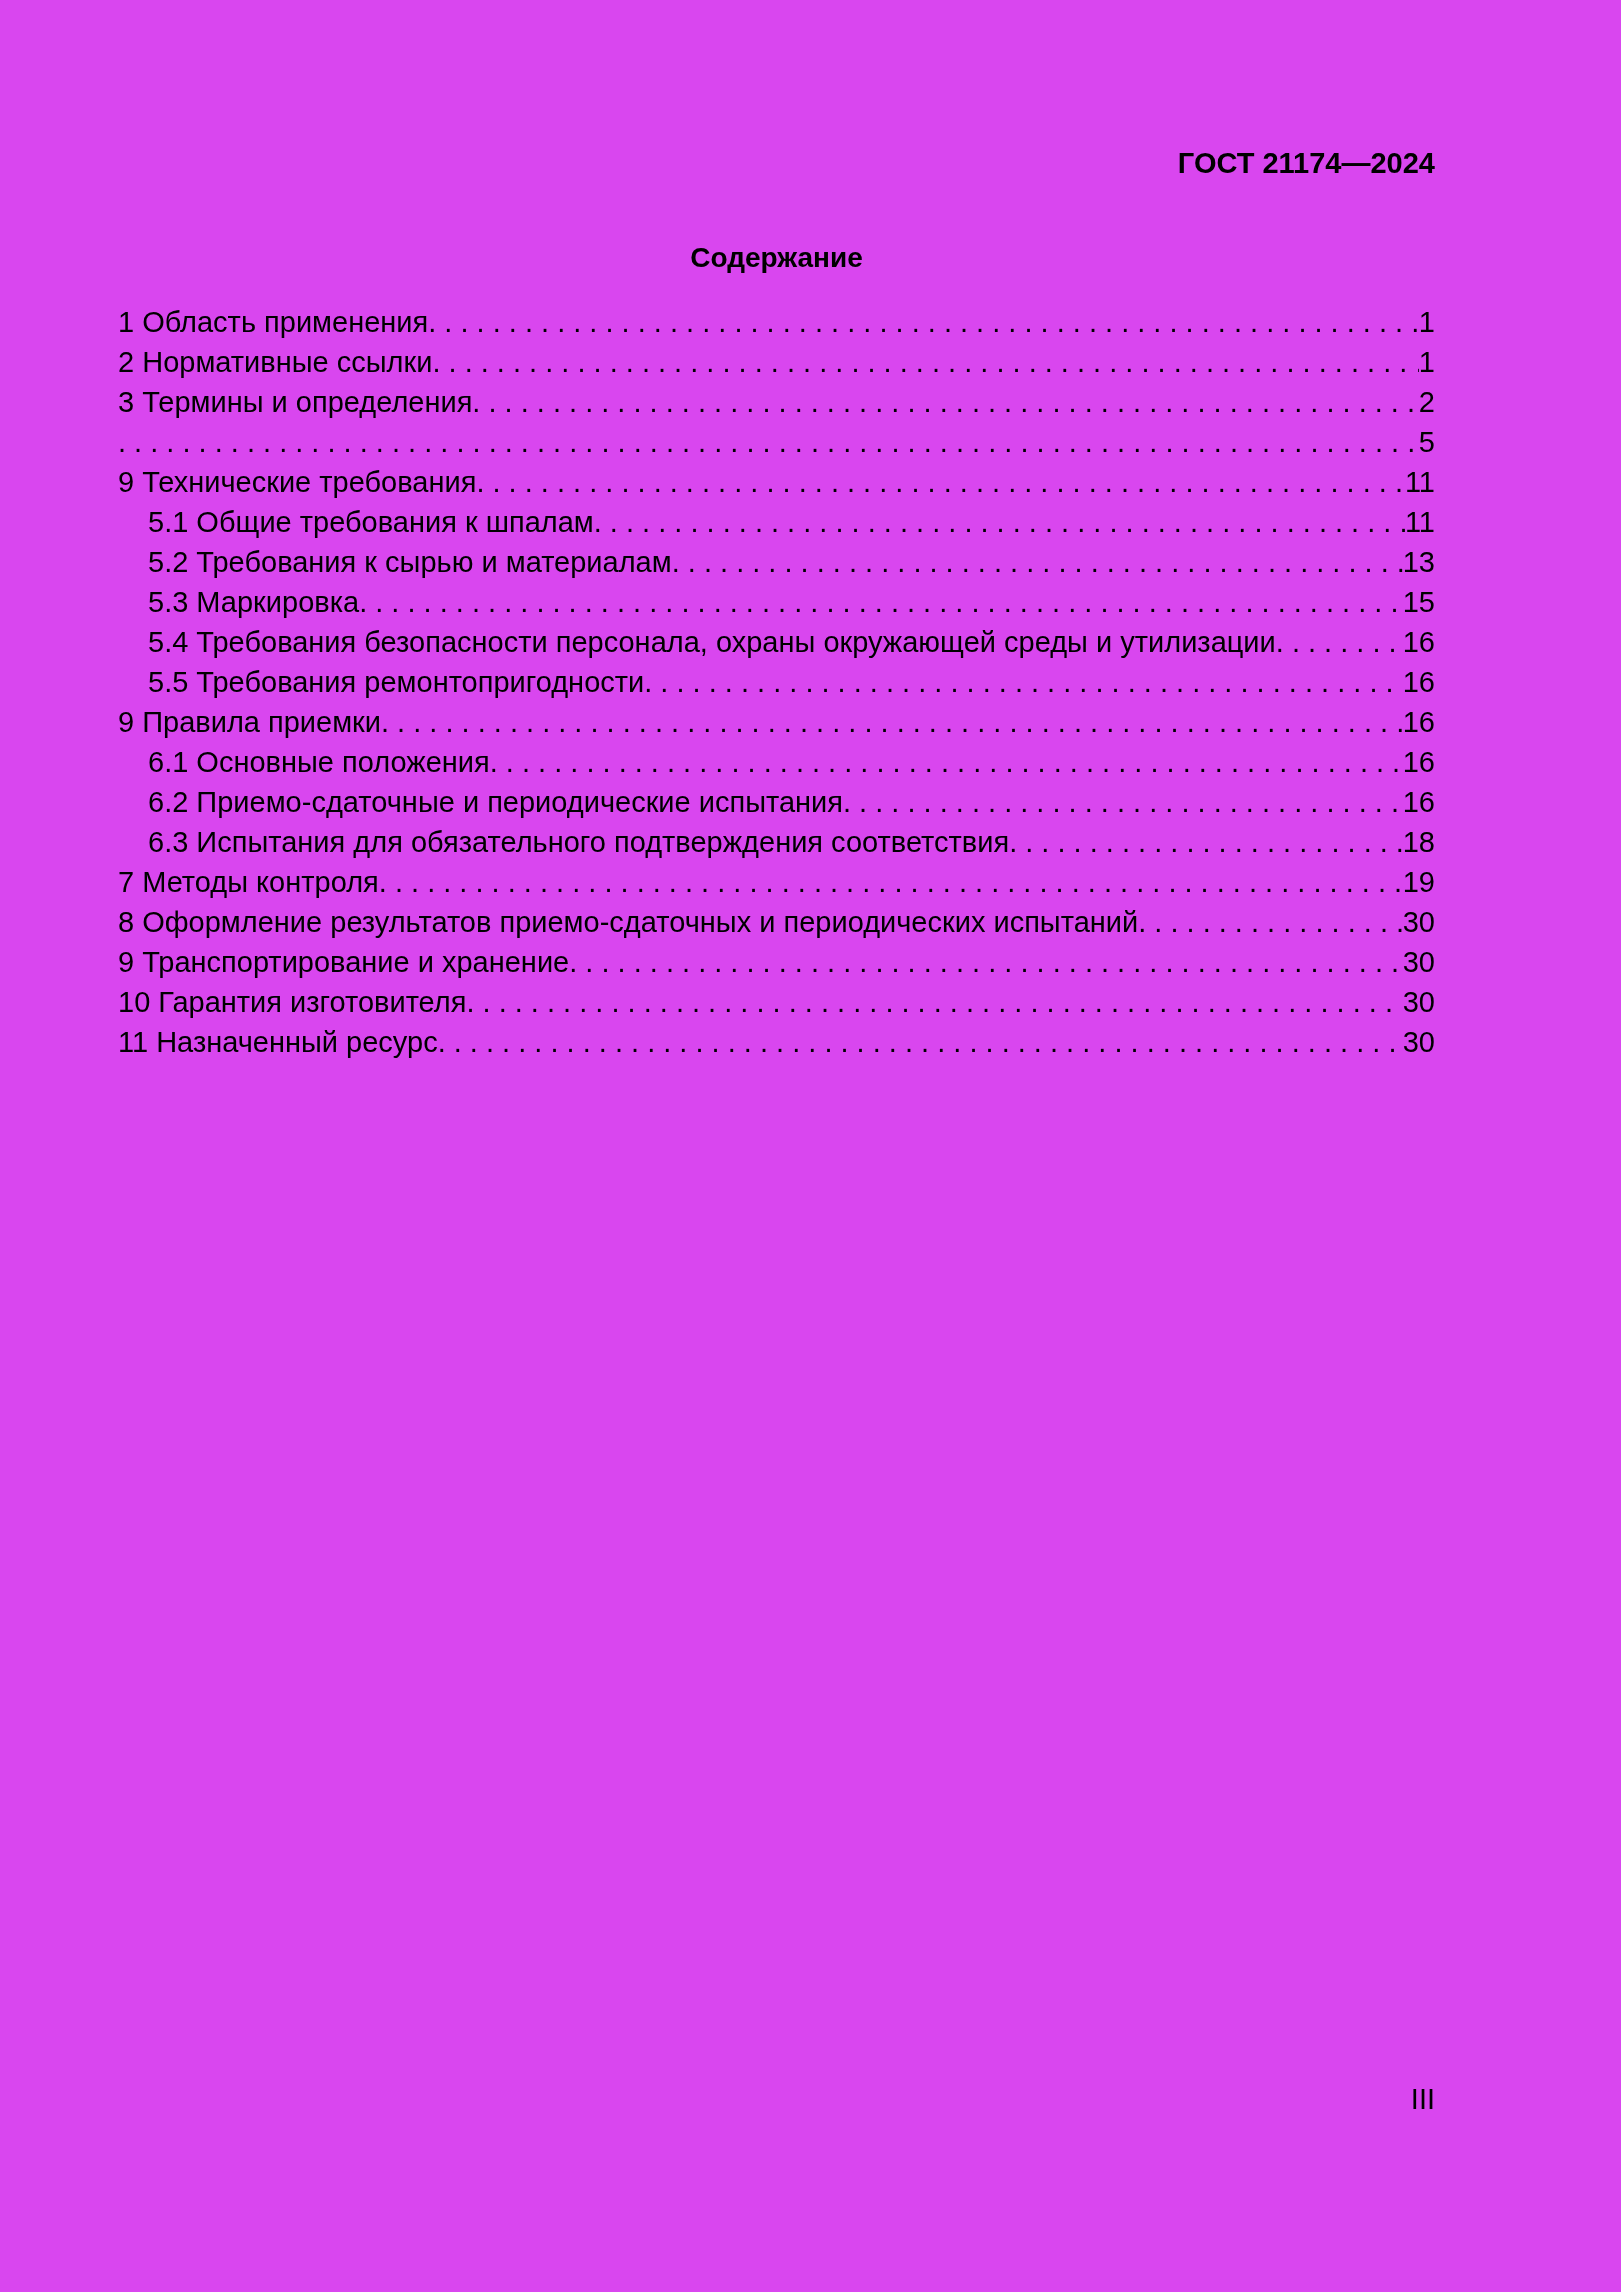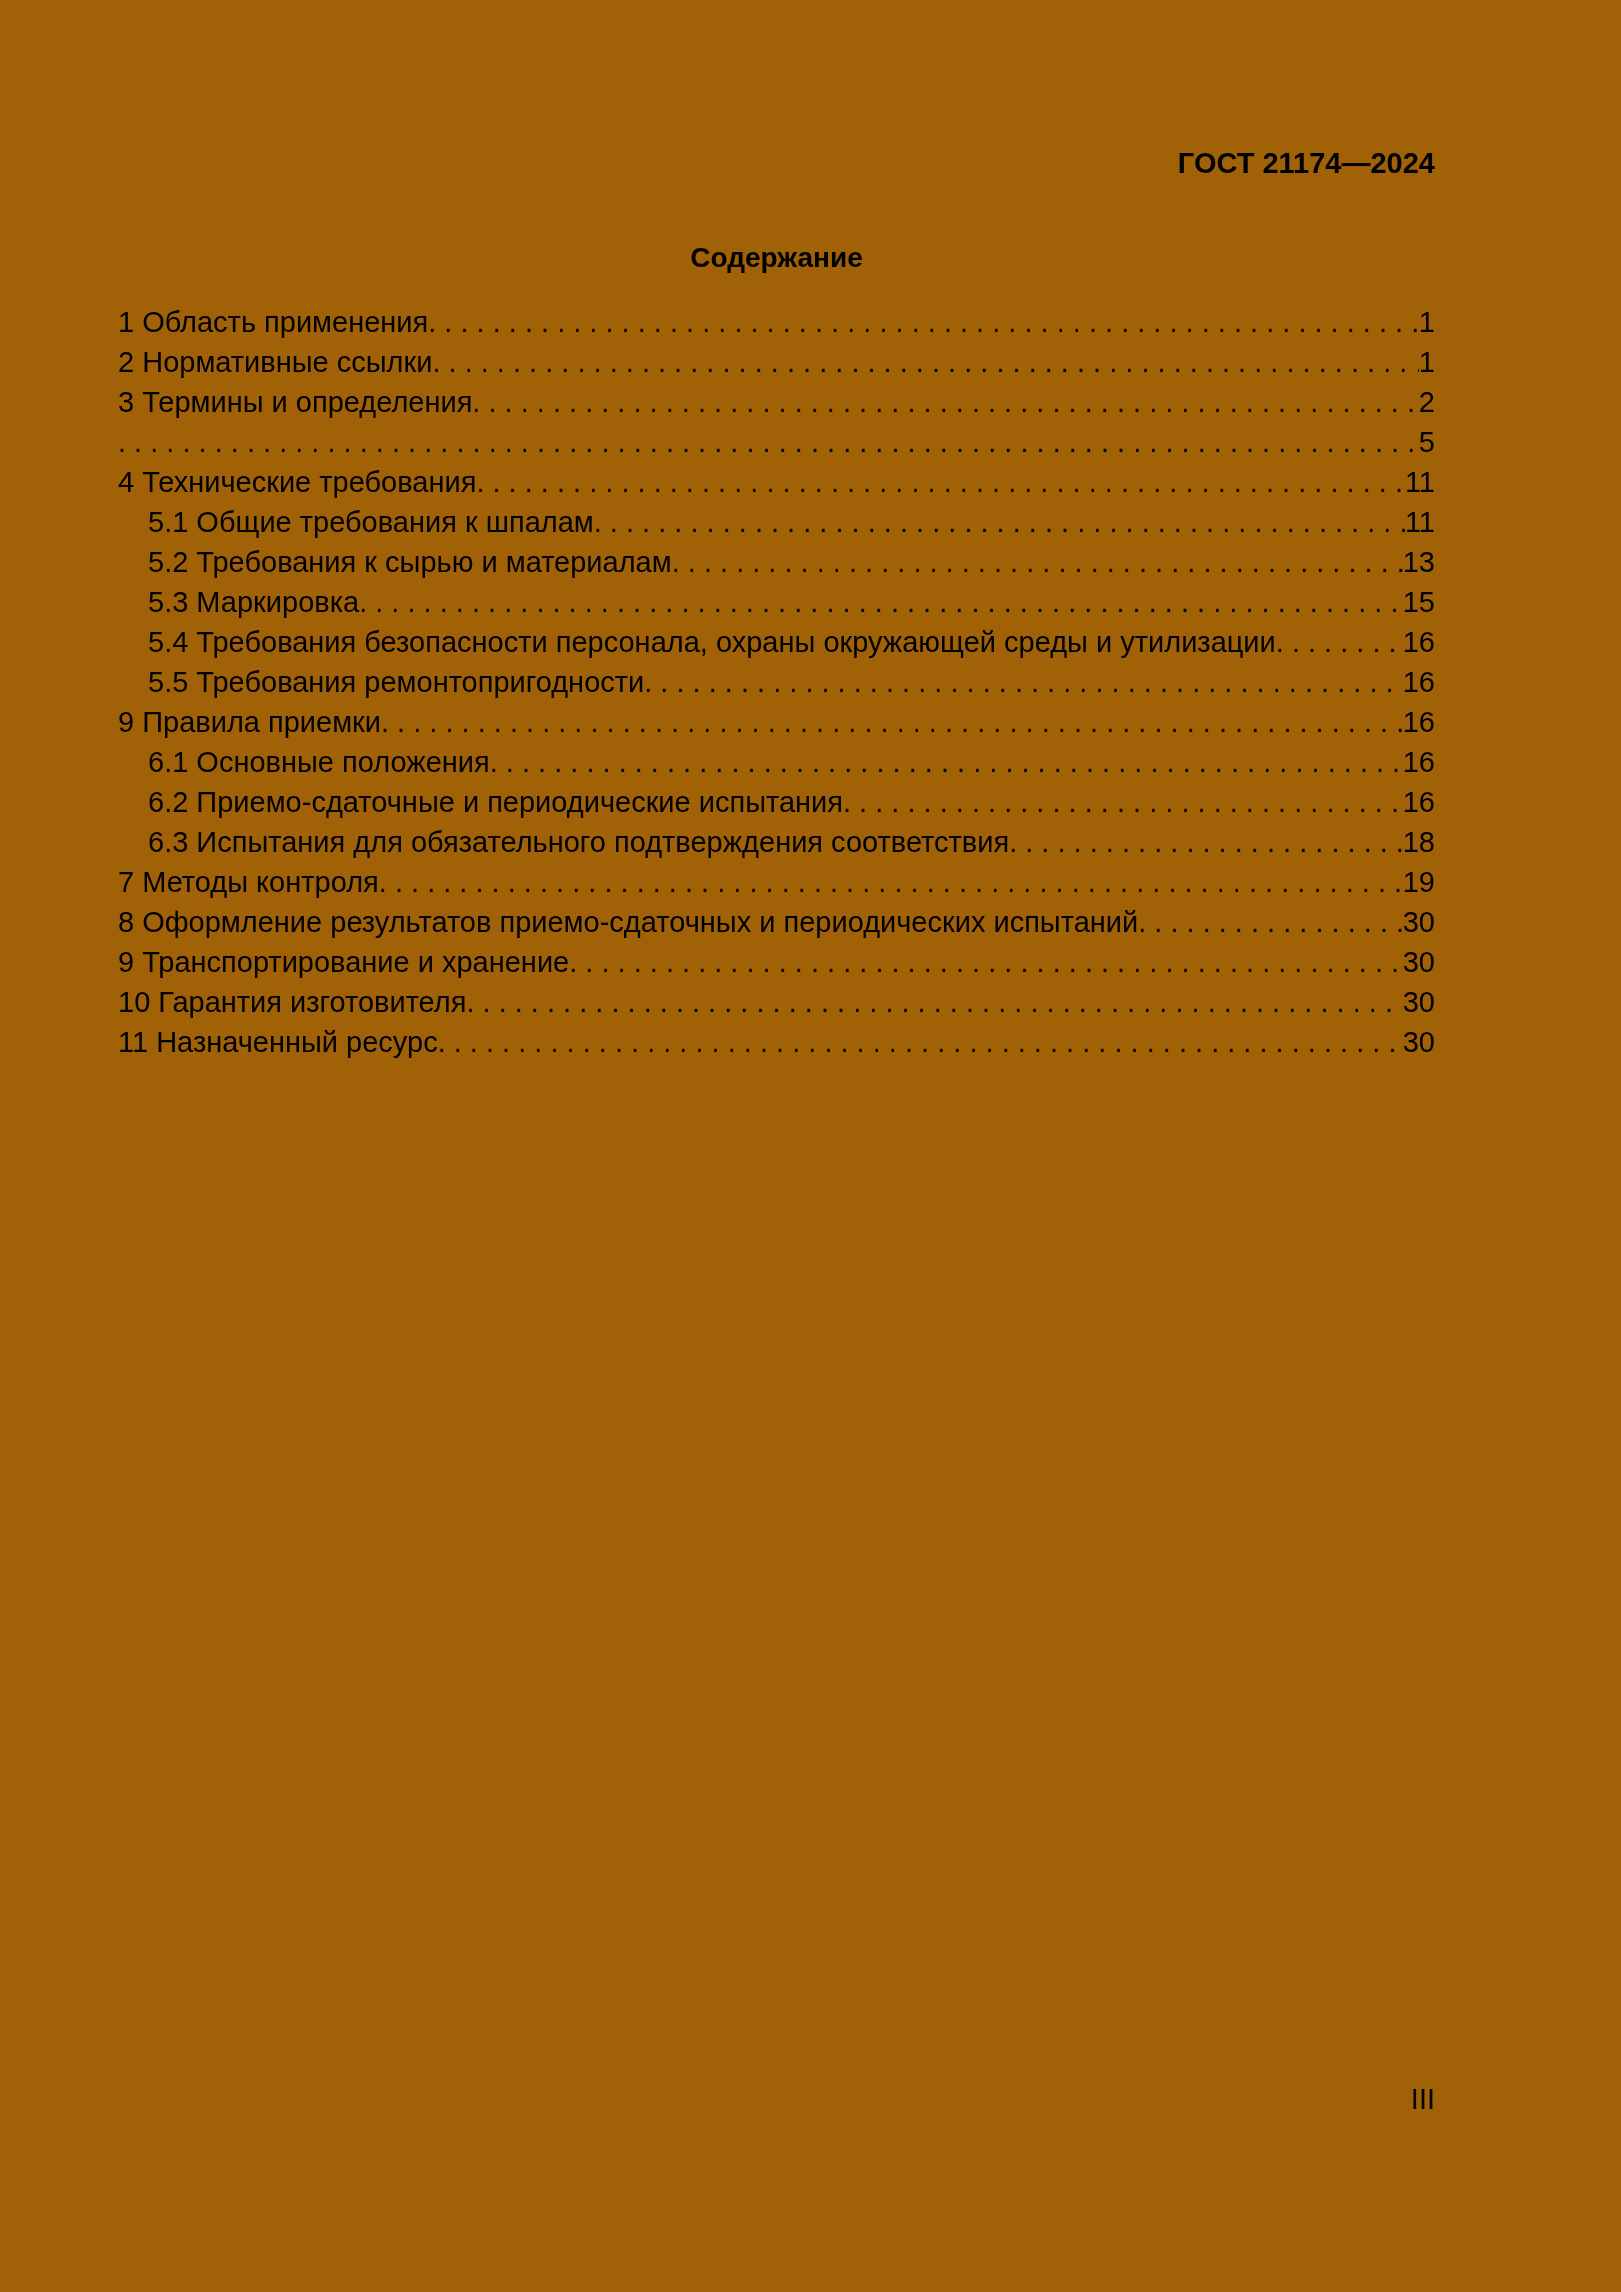--- a/index.html
+++ b/index.html
@@ -5,21 +5,21 @@
   html, body {
     margin: 0;
     padding: 0;
     background: #e8e8e8;
   }
   .page {
     position: relative;
     width: 1621px;
     height: 2293px;
     margin: 0 auto;
-    background: #a16207;
+    background: #d946ef;
     box-sizing: border-box;
     padding: 147px 186px 0 118px;
     font-family: "Liberation Sans", sans-serif;
     color: #000000;
   }
   .doc-header {
     text-align: right;
     font-size: 29px;
     font-weight: bold;
     line-height: 33px;
@@ -99,21 +99,21 @@
       <span class="dots"></span>
       <span class="toc-entry-page">2</span>
     </div>
 
     <div class="toc-row lvl1">
       <span class="dots"></span>
       <span class="toc-entry-page">5</span>
     </div>
 
     <div class="toc-row lvl1">
-      <span class="toc-entry-title">4 Технические требования</span>
+      <span class="toc-entry-title">9 Технические требования</span>
       <span class="dots"></span>
       <span class="toc-entry-page">11</span>
     </div>
 
     <div class="toc-row lvl2">
       <span class="toc-entry-title">5.1 Общие требования к шпалам</span>
       <span class="dots"></span>
       <span class="toc-entry-page">11</span>
     </div>
 

